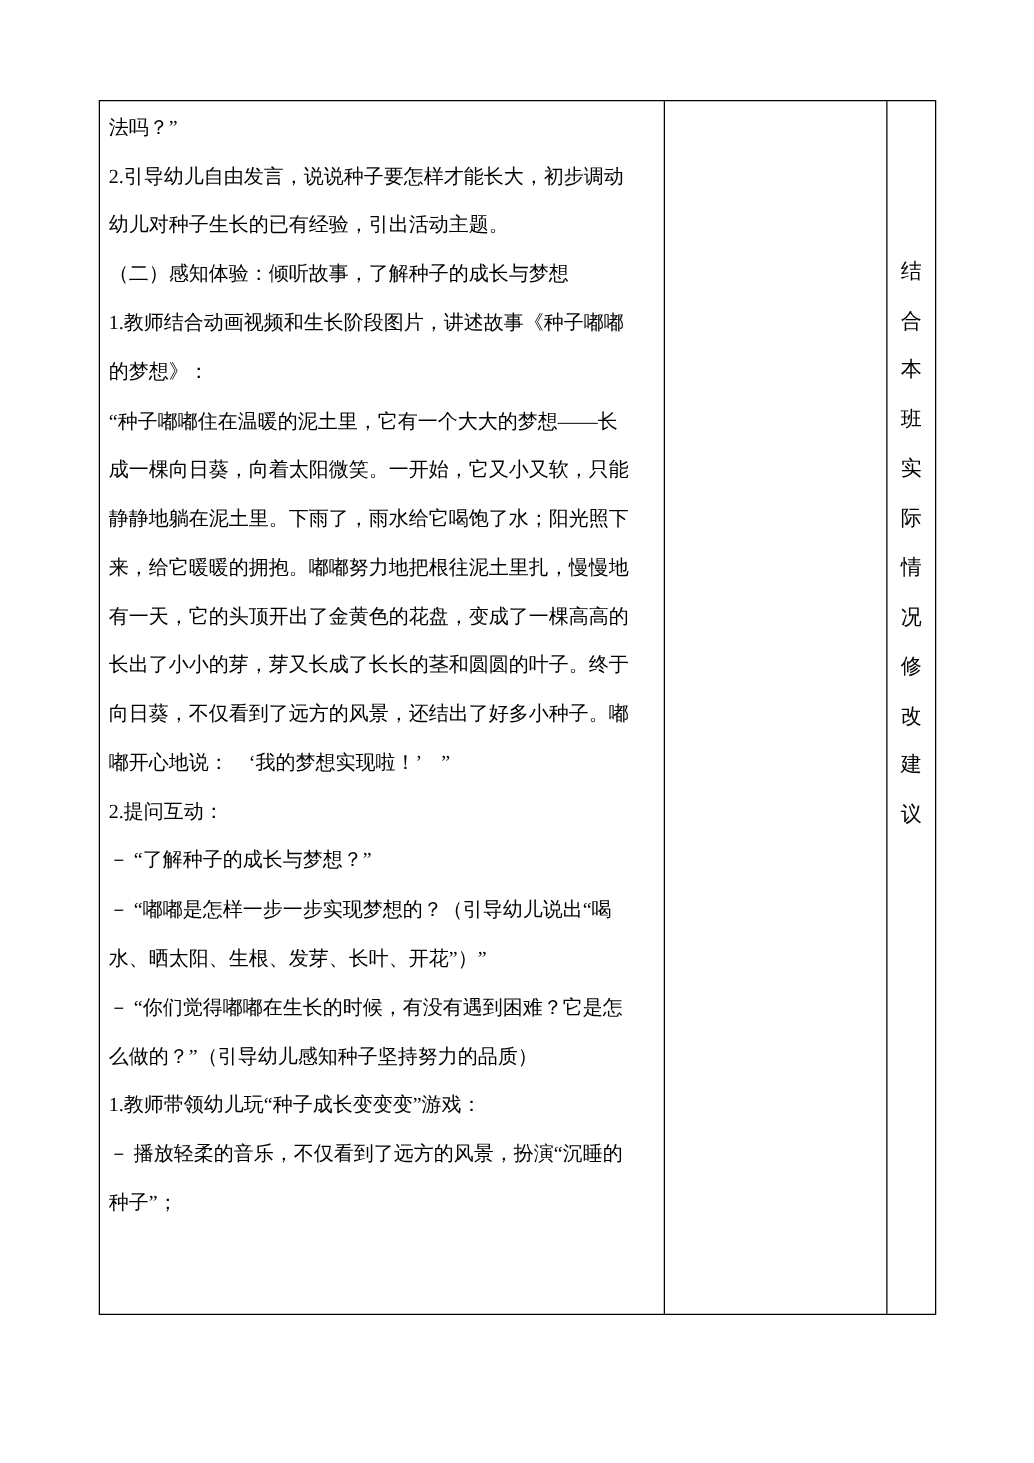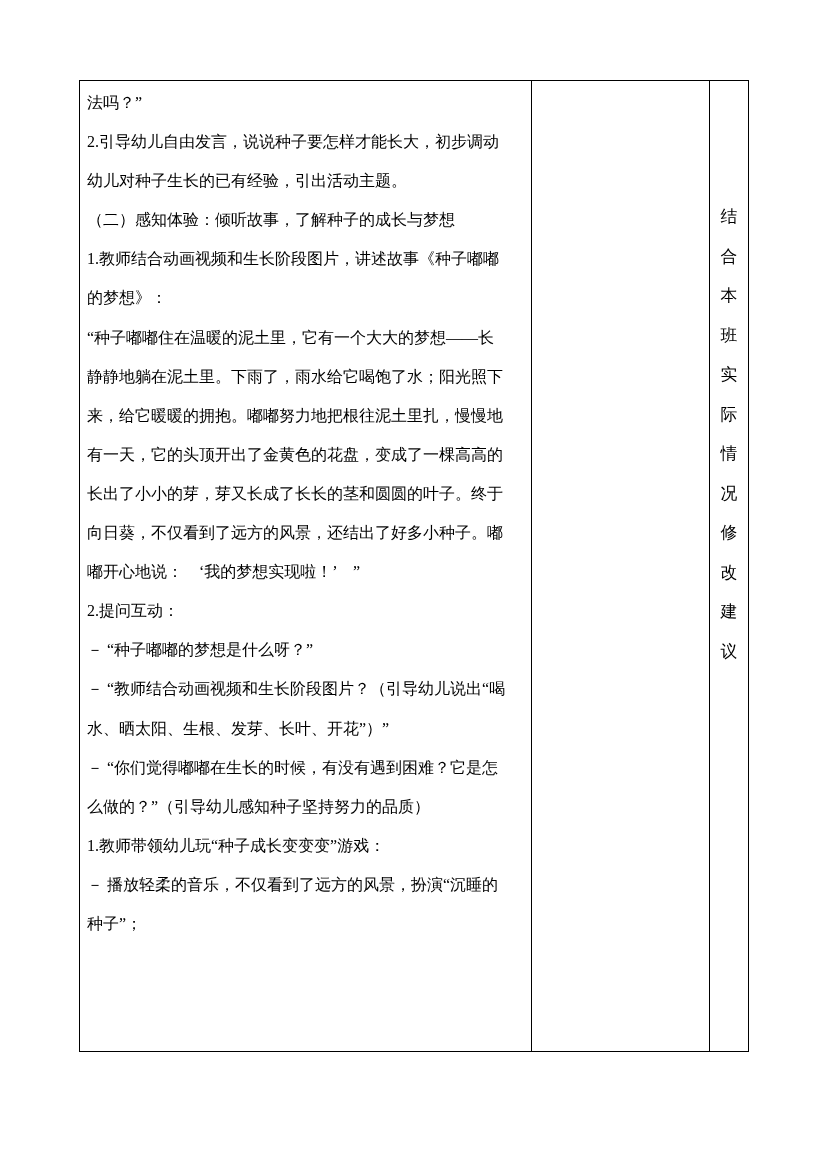--- a/index.html
+++ b/index.html
@@ -68,29 +68,30 @@
 <div class="page">
   <div class="doc-table">
     <div class="cell cell-main">
         <div class="text-line">法吗？”</div>
         <div class="text-line">2.引导幼儿自由发言，说说种子要怎样才能长大，初步调动</div>
         <div class="text-line">幼儿对种子生长的已有经验，引出活动主题。</div>
         <div class="text-line">（二）感知体验：倾听故事，了解种子的成长与梦想</div>
         <div class="text-line">1.教师结合动画视频和生长阶段图片，讲述故事《种子嘟嘟</div>
         <div class="text-line">的梦想》：</div>
         <div class="text-line">“种子嘟嘟住在温暖的泥土里，它有一个大大的梦想——长</div>
+        <div class="text-line">成一棵向日葵，向着太阳微笑。一开始，它又小又软，只能</div>
         <div class="text-line">静静地躺在泥土里。下雨了，雨水给它喝饱了水；阳光照下</div>
         <div class="text-line">来，给它暖暖的拥抱。嘟嘟努力地把根往泥土里扎，慢慢地</div>
         <div class="text-line">有一天，它的头顶开出了金黄色的花盘，变成了一棵高高的</div>
         <div class="text-line">长出了小小的芽，芽又长成了长长的茎和圆圆的叶子。终于</div>
         <div class="text-line">向日葵，不仅看到了远方的风景，还结出了好多小种子。嘟</div>
         <div class="text-line">嘟开心地说：　‘我的梦想实现啦！’　”</div>
         <div class="text-line">2.提问互动：</div>
-        <div class="text-line">－ “种子嘟嘟的梦想是什么呀？”</div>
-        <div class="text-line">－ “教师结合动画视频和生长阶段图片？（引导幼儿说出“喝</div>
+        <div class="text-line">－ “了解种子的成长与梦想？”</div>
+        <div class="text-line">－ “嘟嘟是怎样一步一步实现梦想的？（引导幼儿说出“喝</div>
         <div class="text-line">水、晒太阳、生根、发芽、长叶、开花”）”</div>
         <div class="text-line">－ “你们觉得嘟嘟在生长的时候，有没有遇到困难？它是怎</div>
         <div class="text-line">么做的？”（引导幼儿感知种子坚持努力的品质）</div>
         <div class="text-line">1.教师带领幼儿玩“种子成长变变变”游戏：</div>
         <div class="text-line">－ 播放轻柔的音乐，不仅看到了远方的风景，扮演“沉睡的</div>
         <div class="text-line">种子”；</div>
       </div>
     <div class="cell cell-middle"></div>
     <div class="cell cell-side">
         <div class="vchar">结</div>

